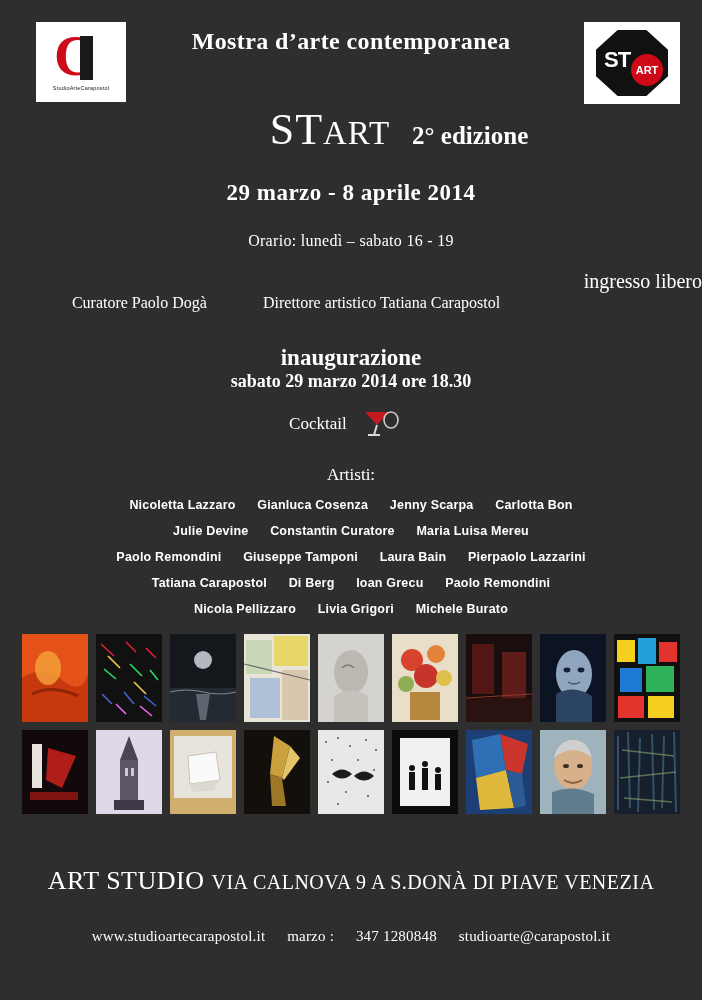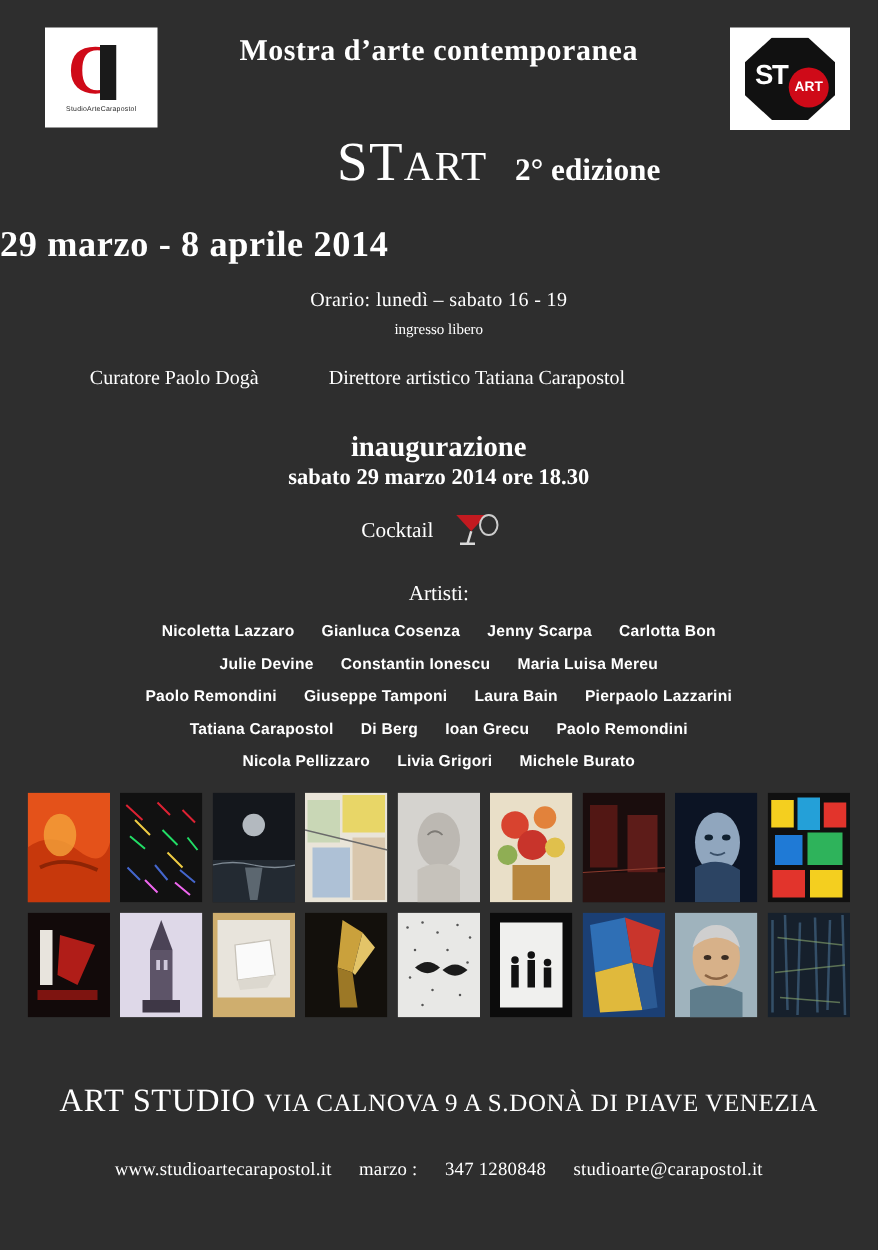--- a/index.html
+++ b/index.html
@@ -146,43 +146,43 @@
     font-weight: bold;
     font-size: 25px;
     margin-left: 18px;
   }
 
   .dates {
     position: absolute;
     top: 180px;
     left: 0;
     width: 702px;
-    text-align: left;
+    text-align: center;
     font-family: "Liberation Serif", serif;
     font-weight: bold;
-    font-size: 29px;
+    font-size: 23px;
     letter-spacing: .5px;
   }
 
   .orario {
     position: absolute;
     top: 232px;
     left: 0;
     width: 702px;
     text-align: center;
     font-size: 16px;
     letter-spacing: .3px;
   }
   .ingresso {
     position: absolute;
-    top: 256px;
-    left: 0;
-    width: 702px;
-    text-align: center;
-    font-size: 12px;
+    top: 270px;
+    left: 0;
+    width: 702px;
+    text-align: right;
+    font-size: 20px;
   }
   .credits {
     position: absolute;
     top: 294px;
     left: 0;
     width: 572px;
     text-align: center;
     font-size: 16px;
   }
   .credits .gap {
@@ -355,21 +355,21 @@
   <div class="artisti-label">Artisti:</div>
   <div class="artist-rows">
     <div class="artist-row">
       <span class="nm">Nicoletta Lazzaro</span>
       <span class="nm">Gianluca Cosenza</span>
       <span class="nm">Jenny Scarpa</span>
       <span class="nm">Carlotta Bon</span>
     </div>
     <div class="artist-row">
       <span class="nm">Julie Devine</span>
-      <span class="nm">Constantin Ionescu</span>
+      <span class="nm">Constantin Curatore</span>
       <span class="nm">Maria Luisa Mereu</span>
     </div>
     <div class="artist-row">
       <span class="nm">Paolo   Remondini</span>
       <span class="nm">Giuseppe Tamponi</span>
       <span class="nm">Laura Bain</span>
       <span class="nm">Pierpaolo Lazzarini</span>
     </div>
     <div class="artist-row">
       <span class="nm">Tatiana Carapostol</span>

